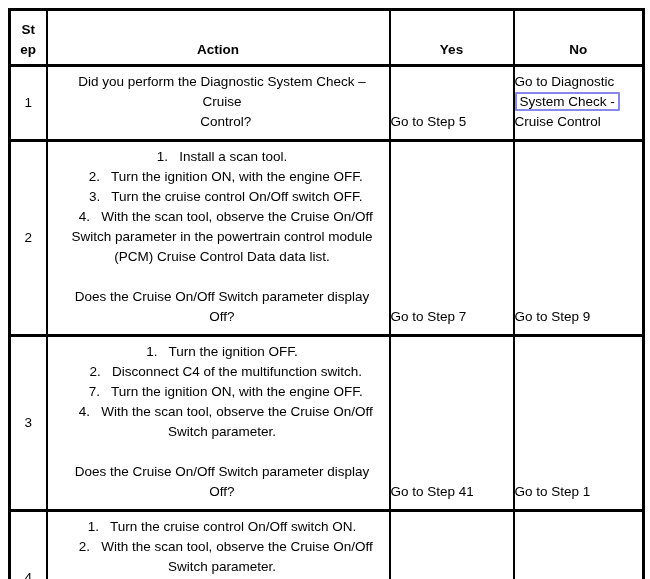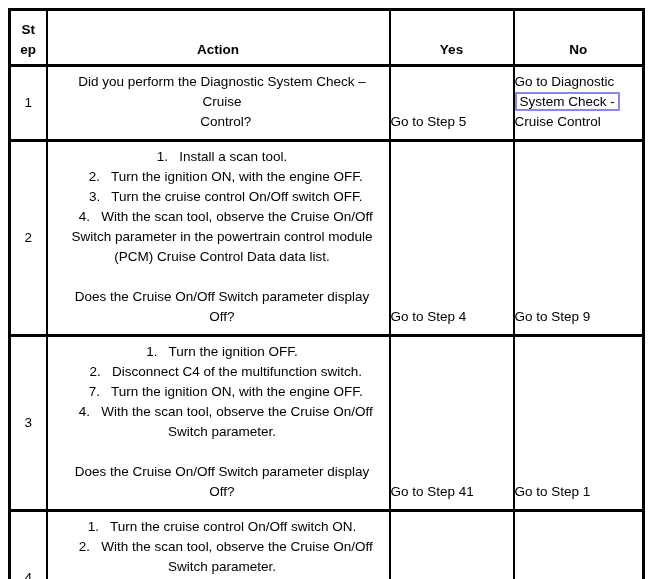--- a/index.html
+++ b/index.html
@@ -118,21 +118,21 @@
           <td class="action-cell">
             <div class="action-lines">1.   Install a scan tool.
   2.   Turn the ignition ON, with the engine OFF.
   3.   Turn the cruise control On/Off switch OFF.
   4.   With the scan tool, observe the Cruise On/Off
 Switch parameter in the powertrain control module
 (PCM) Cruise Control Data data list.
 
 Does the Cruise On/Off Switch parameter display Off?</div>
           </td>
-          <td class="yes-cell">Go to Step 4</td>
+          <td class="yes-cell">Go to Step 7</td>
           <td class="no-cell">
             <div class="no-line">Go to Step 9</div>
           </td>
         </tr>
         <tr>
           <td class="step-cell">3</td>
           <td class="action-cell">
             <div class="action-lines">1.   Turn the ignition OFF.
   2.   Disconnect C4 of the multifunction switch.
   7.   Turn the ignition ON, with the engine OFF.

